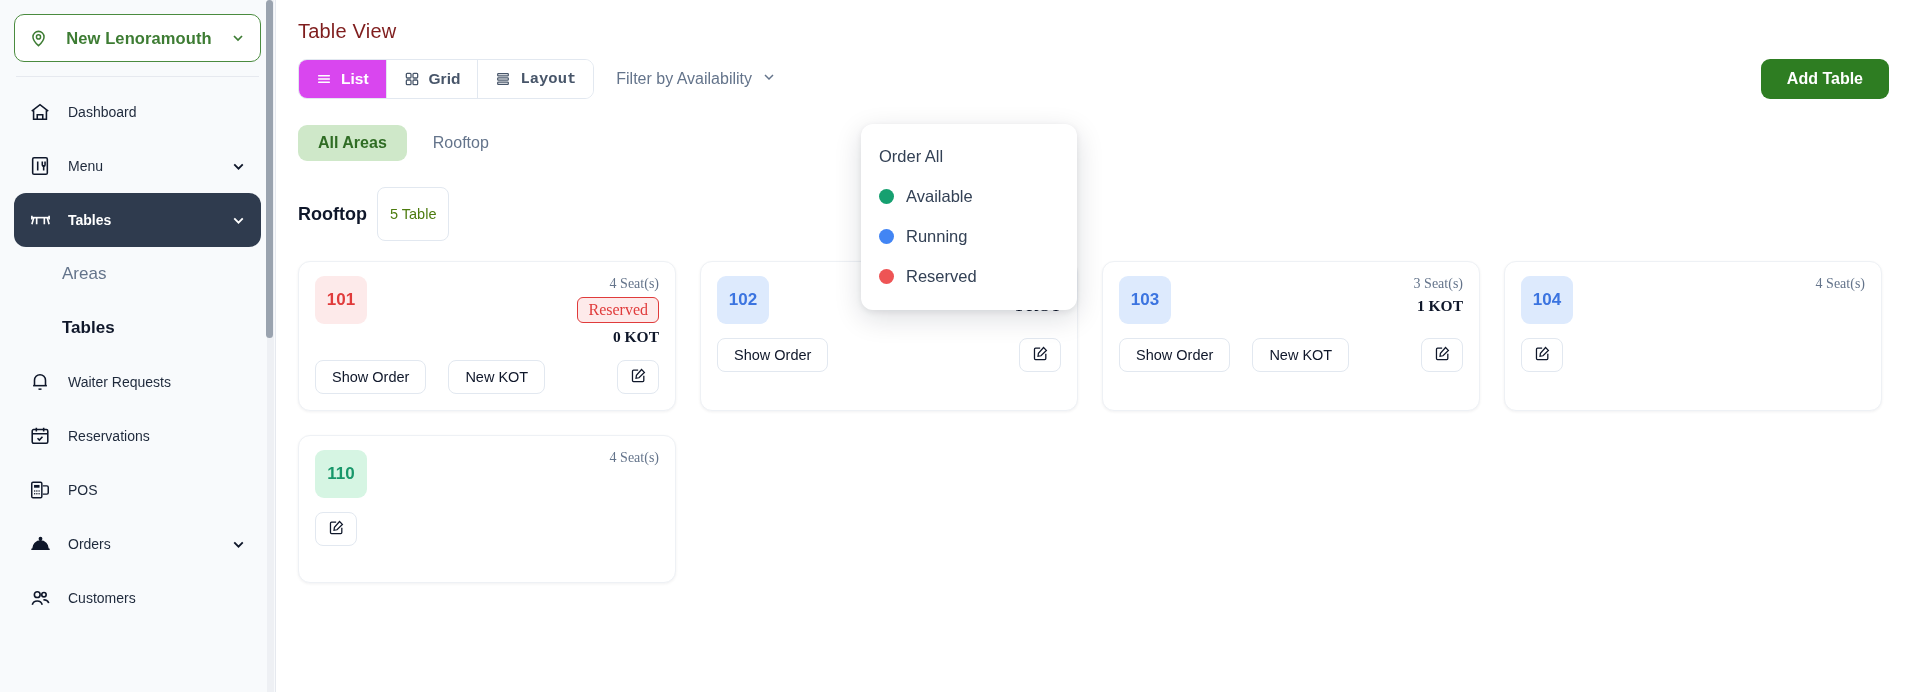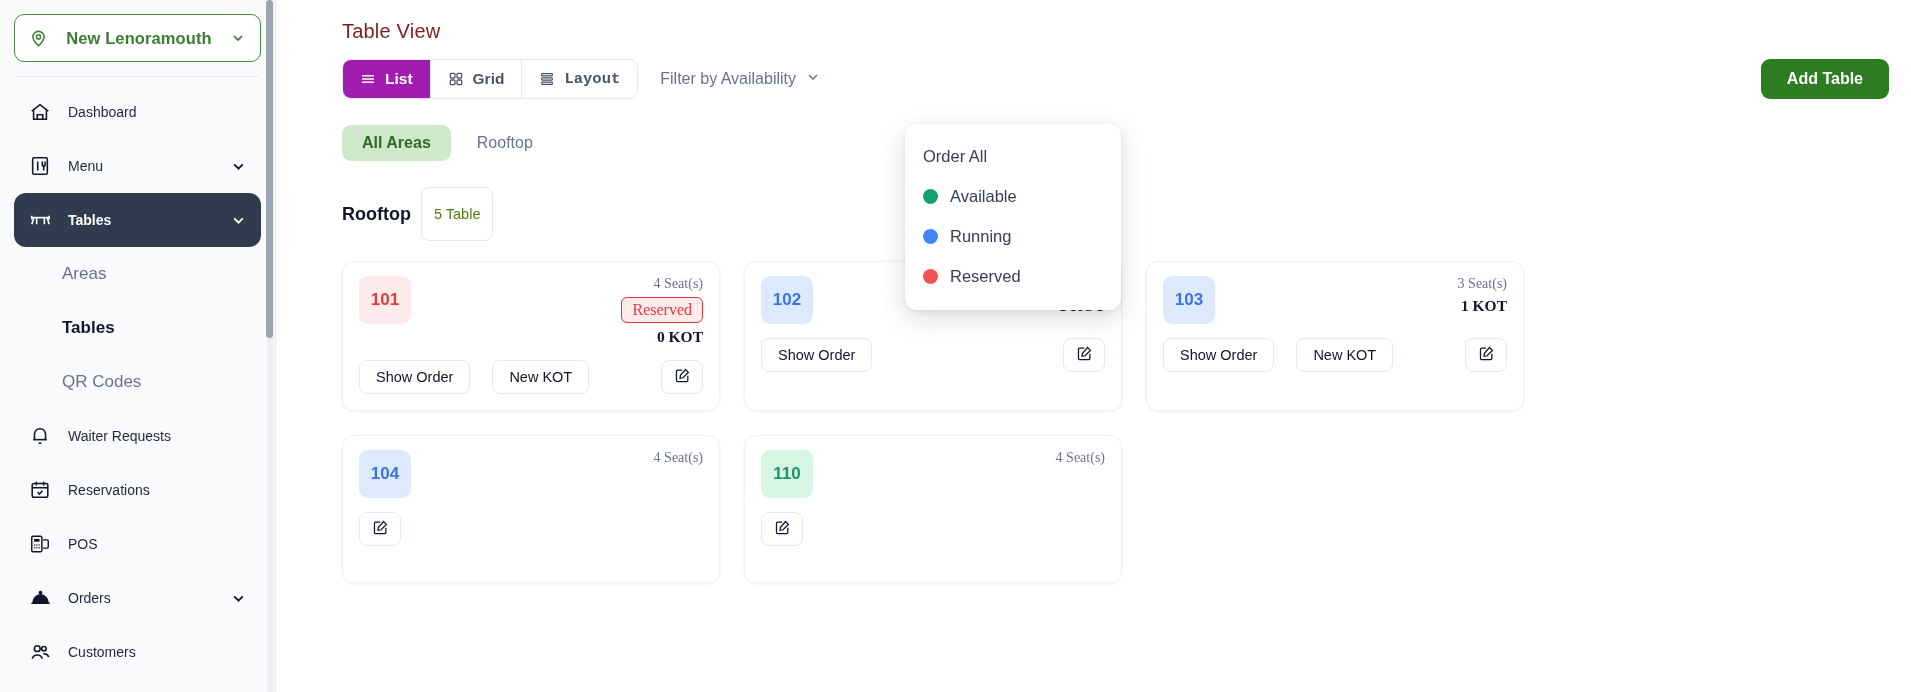--- a/index.html
+++ b/index.html
@@ -3,21 +3,21 @@
 <meta charset="utf-8">
 <title>Table View</title>
 <style>
   * { box-sizing: border-box; margin: 0; padding: 0; }
   html, body {
     width: 1911px; height: 692px;
     font-family: "Liberation Sans", sans-serif;
     background: #ffffff;
     overflow: hidden;
   }
-  .app { display: flex; width: 1911px; height: 692px; gap: 44px; }
+  .app { display: flex; width: 1911px; height: 692px; }
 
   
   .sidebar {
     width: 276px; min-width: 276px; height: 692px;
     background: #f8fafc;
     border-right: 1px solid #e6e9ef;
     position: relative;
     overflow: hidden;
   }
   .loc-wrap { padding: 14px 14px 0 14px; }
@@ -91,21 +91,21 @@
     background: #ffffff; overflow: hidden; height: 40px;
   }
   .seg-btn {
     display: flex; align-items: center; gap: 9px;
     padding: 0 17px; height: 40px;
     font-size: 15.5px; font-weight: bold; color: #475569;
     cursor: pointer; background: #ffffff;
     border-right: 1px solid #e2e8f0;
   }
   .seg-btn:last-child { border-right: none; font-family: Liberation Mono, monospace; }
-  .seg-btn.active { background: #a21caf; color: #ffffff; }
+  .seg-btn.active { background: #d946ef; color: #ffffff; }
   .seg-ico { display: flex; }
 
   .filter-btn {
     display: flex; align-items: center; gap: 9px;
     margin-left: 22px; height: 40px;
     font-size: 16px; color: #64748b; cursor: pointer;
   }
   .add-table-btn {
     position: absolute; right: 22px; top: 16px;
     height: 40px; padding: 0 26px;
@@ -257,21 +257,20 @@
           <svg width="17" height="17" viewBox="0 0 24 24" fill="none" stroke="currentColor" stroke-width="2.6">
               <path d="M6 9l6 6 6-6"></path>
             </svg>
         </span>
       </div>
     </nav>
 
     <div class="subnav">
       <div class="subnav-item">Areas</div>
       <div class="subnav-item current">Tables</div>
-      <div class="subnav-item">QR Codes</div>
     </div>
 
     <nav class="nav">
 
       <div class="nav-item">
         <span class="ico">
           <svg width="22" height="22" viewBox="0 0 24 24" fill="none" stroke="#0f172a" stroke-width="1.7">
               <path d="M6 16V10a6 6 0 1112 0v6"></path>
               <path d="M4.5 16h15"></path>
               <path d="M10.5 19.2a1.8 1.8 0 003 0"></path>

